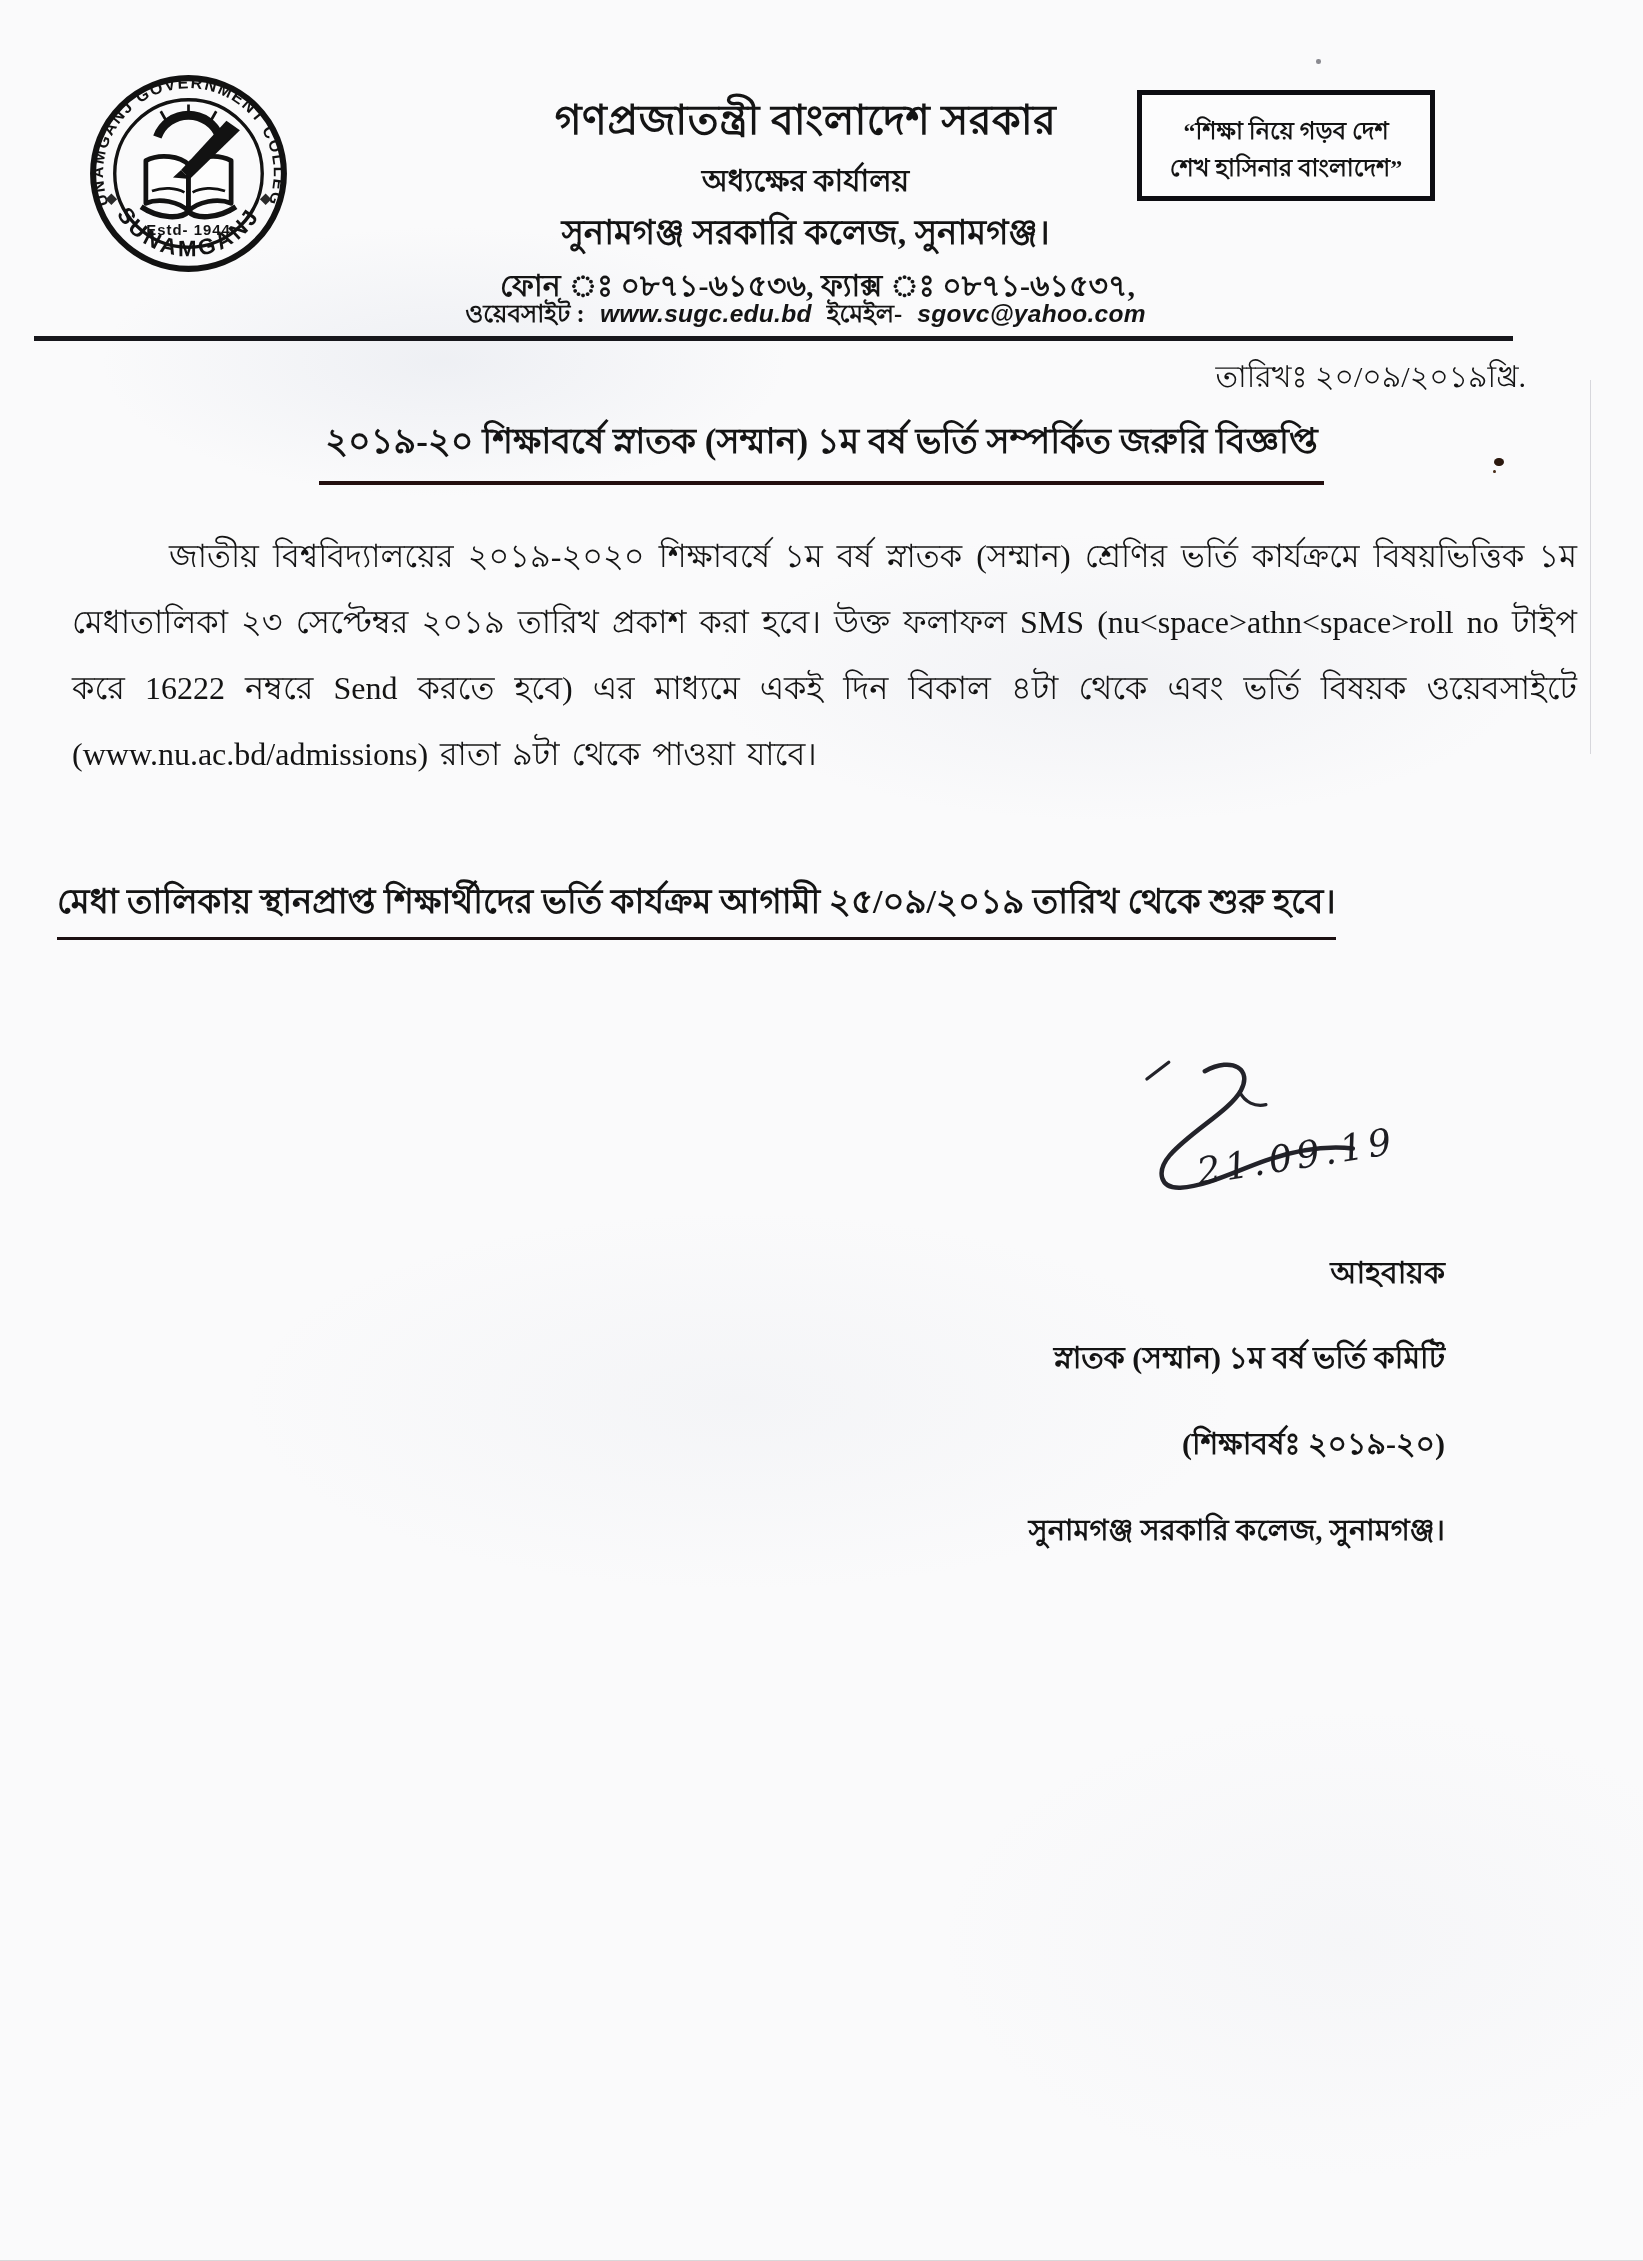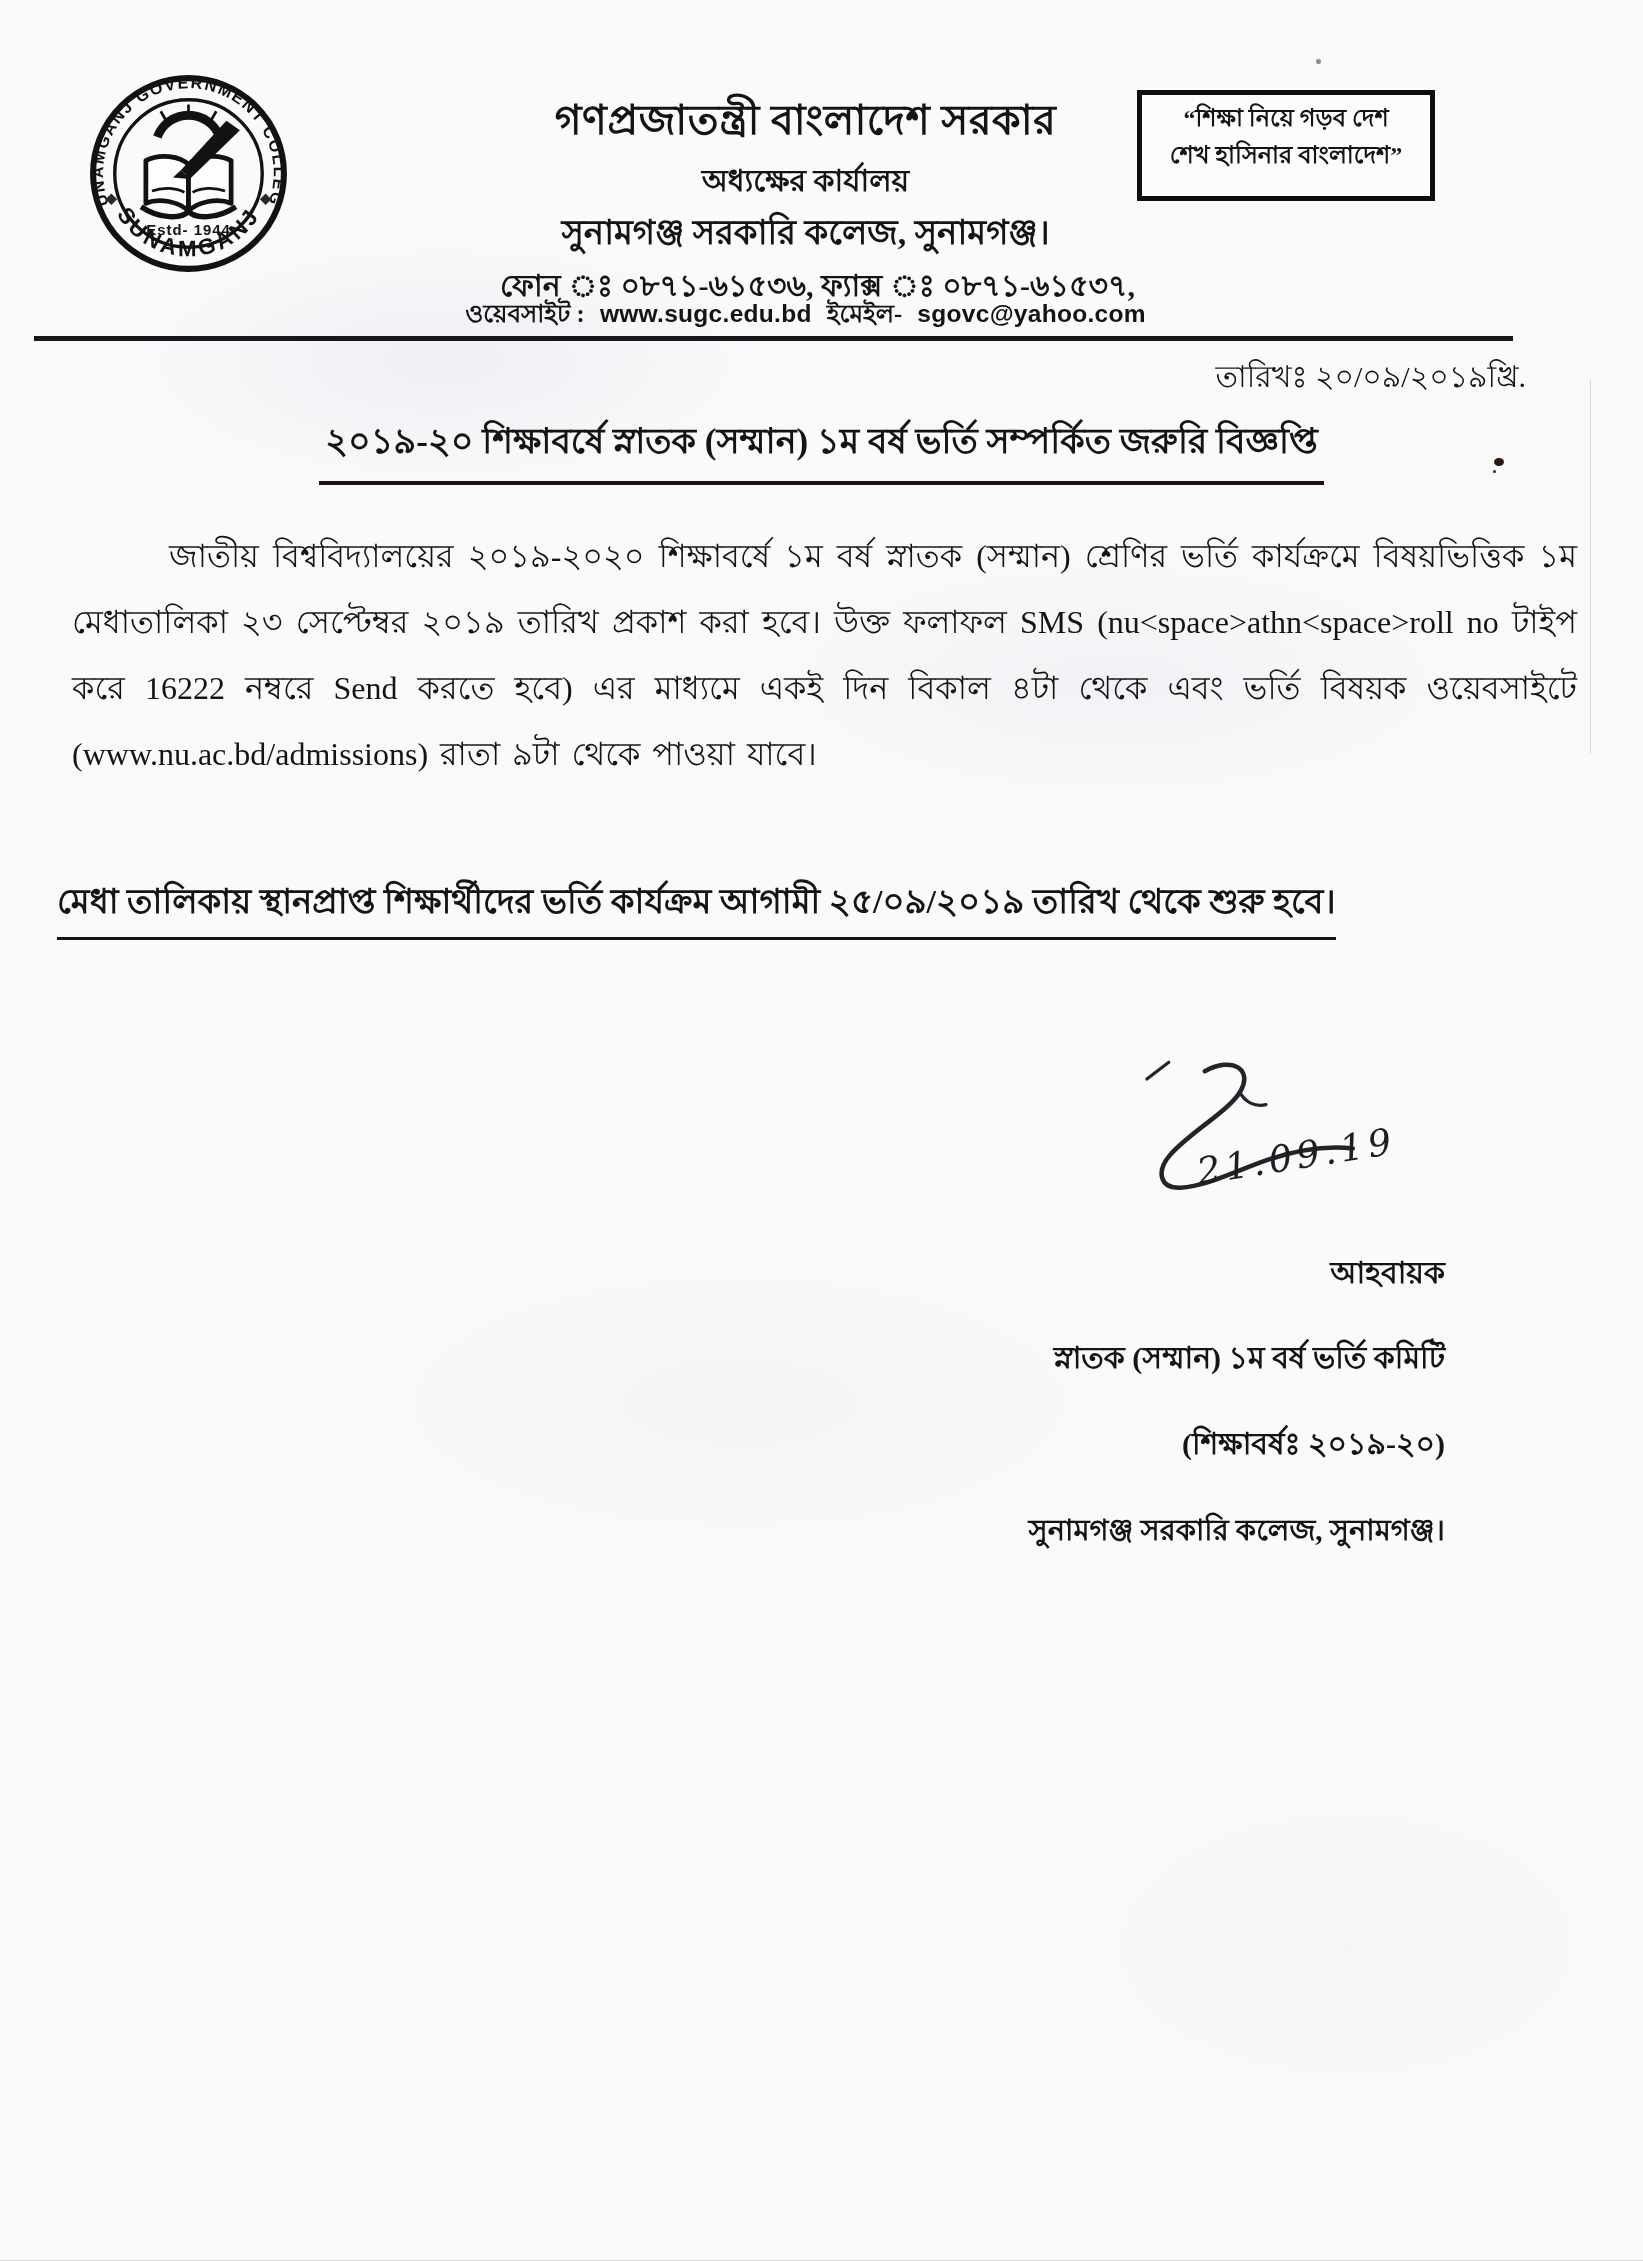--- a/index.html
+++ b/index.html
@@ -46,31 +46,31 @@
     font-size: 34px; font-weight: bold;
   }
   .phone-line {
     position: absolute; left: 12px; top: 262px; width: 100%;
     font-size: 30px; font-weight: bold;
   }
   .web-line {
     position: absolute; left: 0; top: 295px; width: 100%;
     font-size: 24.5px; font-weight: bold; white-space: nowrap;
   }
-  .web-line .latin { font-family: "Liberation Sans", sans-serif; letter-spacing: 0.3px; }
+  .web-line .latin { font-family: "Liberation Sans", sans-serif; letter-spacing: 0.3px; font-style: italic; }
   .web-line .email { border-bottom: 3.2px solid #15151c; padding-bottom: 11px; }
   .web-line span { margin: 0 4.5px; }
 
   .slogan-box {
     position: absolute; left: 1137px; top: 90px;
     width: 298px; height: 111px;
     border: 5.2px solid #0d0d12;
     background: #fcfcfd;
     text-align: center;
-    padding-top: 5px;
+    padding-top: 18px;
     font-size: 24px; font-weight: bold; line-height: 1.55;
   }
 
   .header-rule {
     position: absolute; left: 34px; top: 336px;
     width: 1479px; height: 5.2px;
     background: #17171c;
   }
 
   .issue-date {

